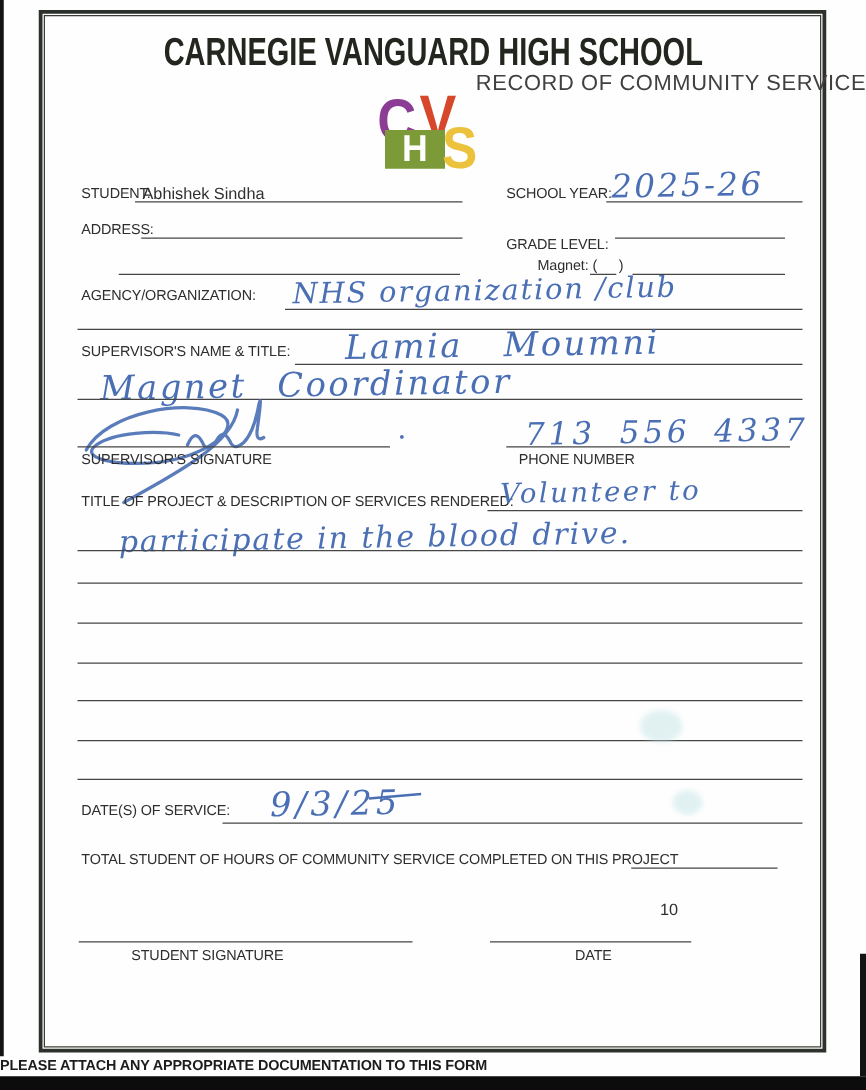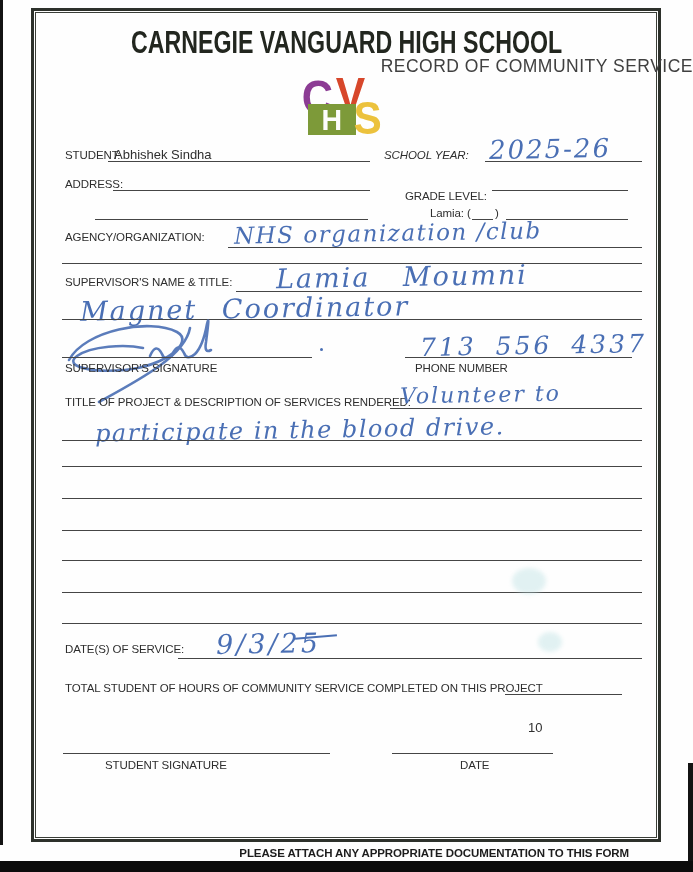--- a/index.html
+++ b/index.html
@@ -18,21 +18,21 @@
   .subtitle{font-size:17.5px;color:#404040;letter-spacing:0.5px;white-space:nowrap;}
   
   .logo-letter{position:absolute;font-weight:900;line-height:1;transform:scaleX(0.9);white-space:nowrap;}
   .logo-hblock{position:absolute;display:flex;align-items:center;justify-content:center;}
   
   .lbl{position:absolute;font-size:11.5px;color:#2e2e2e;letter-spacing:-0.1px;white-space:nowrap;}
   .line{position:absolute;height:0;border-bottom:1.4px solid #454545;}
   .hw{position:absolute;font-family:"DejaVu Serif",serif;font-style:italic;color:#4a6fb4;
       white-space:nowrap;line-height:1;transform:rotate(-1deg);}
   .typed{position:absolute;font-size:13px;color:#2f2f2f;white-space:nowrap;}
-  .footer{position:absolute;left:0;top:847px;width:629px;text-align:right;
+  .footer{position:absolute;left:0;top:847px;width:629px;text-align:left;
           font-size:11.5px;font-weight:bold;color:#1c1c1c;letter-spacing:-0.1px;}
   .smudge{position:absolute;border-radius:50%;background:#bfe2e4;opacity:0.45;filter:blur(2px);}
   .dot{position:absolute;width:3px;height:3px;border-radius:50%;background:#4a6fb4;}
   svg{position:absolute;overflow:visible;}
 </style>
 </head>
 <body>
 
 <div class="page">
 
@@ -50,31 +50,31 @@
     <span class="logo-letter" style="left:300px;top:74px;font-size:48px;color:#8c3c94;z-index:2;">C</span>
     <span class="logo-letter" style="left:352px;top:94px;font-size:47px;color:#ecc23d;z-index:4;">S</span>
     <div class="logo-hblock" style="left:308px;top:104px;width:48px;height:31px;background:#7d9a39;z-index:3;">
       <span style="font-weight:900;font-size:30px;color:#fdfdfd;transform:scaleX(0.95);line-height:1;">H</span>
     </div>
   </div>
 
   <span class="lbl" style="left:65px;top:149px;">STUDENT:</span>
   <span class="typed" style="left:114px;top:147px;">Abhishek Sindha</span>
   <div class="line" style="left:108px;top:161px;width:262px;"></div>
-  <span class="lbl" style="left:384px;top:149px;font-style:italic;">SCHOOL YEAR:</span>
+  <span class="lbl" style="left:405px;top:149px;">SCHOOL YEAR:</span>
   <span class="hw" style="left:489px;top:136px;font-size:26px;letter-spacing:2px;">2025-26</span>
   <div class="line" style="left:485px;top:161px;width:157px;"></div>
 
   <span class="lbl" style="left:65px;top:178px;">ADDRESS:</span>
   <div class="line" style="left:113px;top:190px;width:257px;"></div>
   <span class="lbl" style="left:405px;top:190px;">GRADE LEVEL:</span>
   <div class="line" style="left:492px;top:190px;width:136px;"></div>
 
   <div class="line" style="left:95px;top:219px;width:273px;"></div>
-  <span class="lbl" style="left:430px;top:207px;">Lamia: (</span>
+  <span class="lbl" style="left:430px;top:207px;">Magnet: (</span>
   <div class="line" style="left:472px;top:219px;width:21px;"></div>
   <span class="lbl" style="left:495px;top:207px;">)</span>
   <div class="line" style="left:506px;top:219px;width:122px;"></div>
 
   <span class="lbl" style="left:65px;top:231px;">AGENCY/ORGANIZATION:</span>
   <span class="hw" style="left:234px;top:222px;font-size:23px;letter-spacing:1.5px;">NHS organization /club</span>
   <div class="line" style="left:228px;top:247px;width:414px;"></div>
 
   <div class="line" style="left:62px;top:263px;width:580px;"></div>
 

